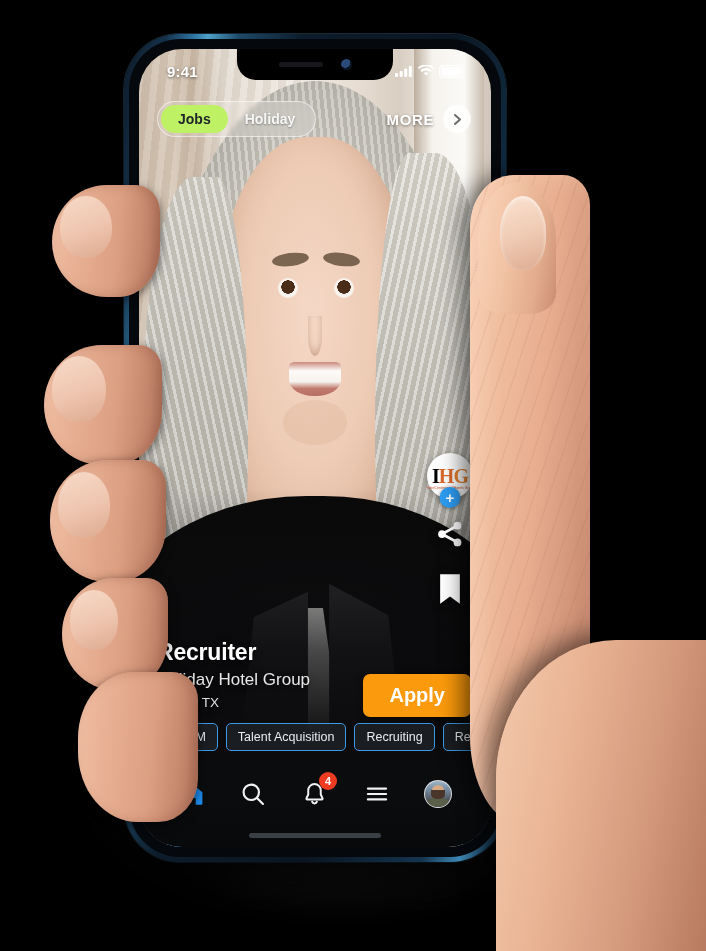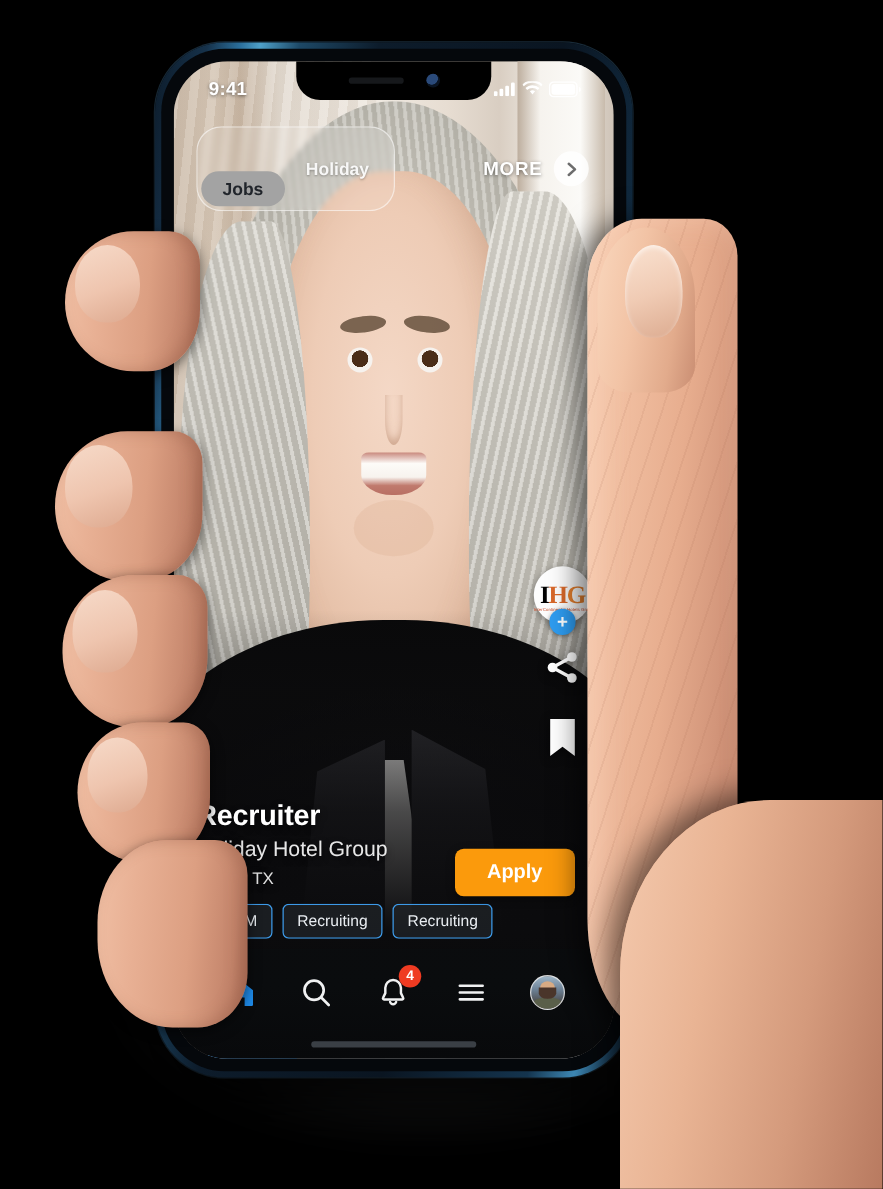--- a/index.html
+++ b/index.html
@@ -167,21 +167,21 @@
   .segmented {
     display: flex; align-items: center; padding: 3px;
     border-radius: 20px; border: 1px solid rgba(255,255,255,0.55);
     background: rgba(255,255,255,0.10); backdrop-filter: blur(2px);
   }
   .seg {
     padding: 6px 17px; border-radius: 17px; font-size: 14px; font-weight: 700;
     color: rgba(255,255,255,0.92); text-shadow: 0 1px 2px rgba(0,0,0,.35);
     white-space: nowrap; cursor: pointer;
   }
-  .seg.active { background: #a3a3a3; color: #21252b; text-shadow: none; margin-top: 32px; }
+  .seg.active { background: #bef264; color: #21252b; text-shadow: none; }
 
   .more-wrap { display: flex; align-items: center; gap: 9px; cursor: pointer; }
   .more-label { color: #fff; font-size: 15px; font-weight: 700; letter-spacing: .6px;
                 text-shadow: 0 1px 3px rgba(0,0,0,.45); }
   .more-circle {
     width: 28px; height: 28px; border-radius: 50%;
     background: rgba(255,255,255,0.80);
     display: flex; align-items: center; justify-content: center;
   }
 
@@ -211,23 +211,23 @@
   
   .info { position: absolute; left: 18px; right: 14px; bottom: 96px; z-index: 6; }
   .job-title { color: #fff; font-size: 23px; font-weight: 800; letter-spacing: -.2px;
                text-shadow: 0 2px 6px rgba(0,0,0,.6); }
   .company { color: rgba(255,255,255,.90); font-size: 17px; font-weight: 400; margin-top: 4px;
              text-shadow: 0 2px 6px rgba(0,0,0,.6); }
   .location { color: rgba(255,255,255,.88); font-size: 13.5px; margin-top: 5px;
               text-shadow: 0 2px 6px rgba(0,0,0,.6); }
 
   .apply-btn {
-    position: absolute; right: 17px; bottom: 34px;
+    position: absolute; right: 6px; bottom: 34px;
     background: #fb9a0c; color: #fff; border: none;
-    font-size: 16px; font-weight: 600; font-family: "Liberation Sans", sans-serif;
+    font-size: 20px; font-weight: 600; font-family: "Liberation Sans", sans-serif;
     padding: 10px 26px; border-radius: 7px; cursor: pointer;
     box-shadow: 0 2px 7px rgba(0,0,0,.4);
   }
 
   .chips { display: flex; gap: 8px; margin-top: 13px; overflow: hidden; }
   .chip {
     flex: 0 0 auto; padding: 6px 11px; border-radius: 5px;
     border: 1px solid #3d9ae8; background: rgba(32,36,40,0.74);
     color: #e9edf1; font-size: 12.5px; white-space: nowrap; cursor: pointer;
   }
@@ -418,20 +418,21 @@
 
         <div class="info">
           <div class="job-title">Recruiter</div>
           <div class="company">Holiday Hotel Group</div>
           <div class="location">Dallas, TX</div>
 
           <button class="apply-btn">Apply</button>
 
           <div class="chips">
             <div class="chip">SHRM</div>
+            <div class="chip">Talent Acquisition</div>
             <div class="chip">Recruiting</div>
             <div class="chip">Recruiting</div>
 
           </div>
         </div>
 
         <div class="progress">
           <div class="progress-fill" id="progressFill" style="width: 28%;"></div>
         </div>
 

